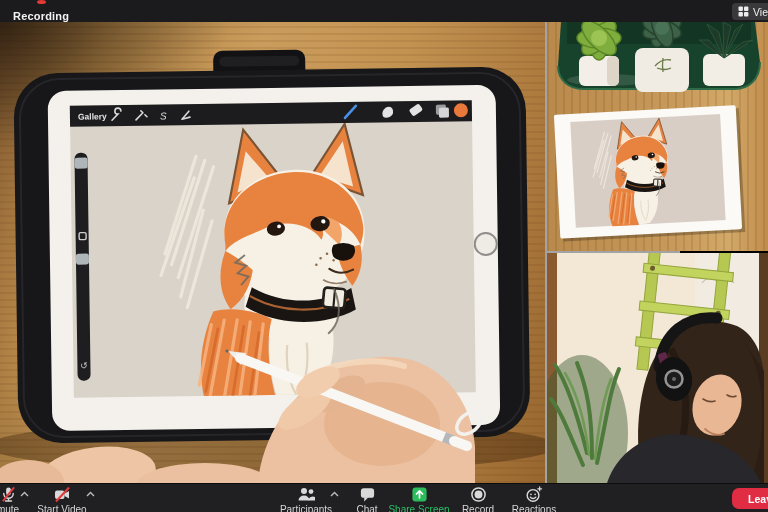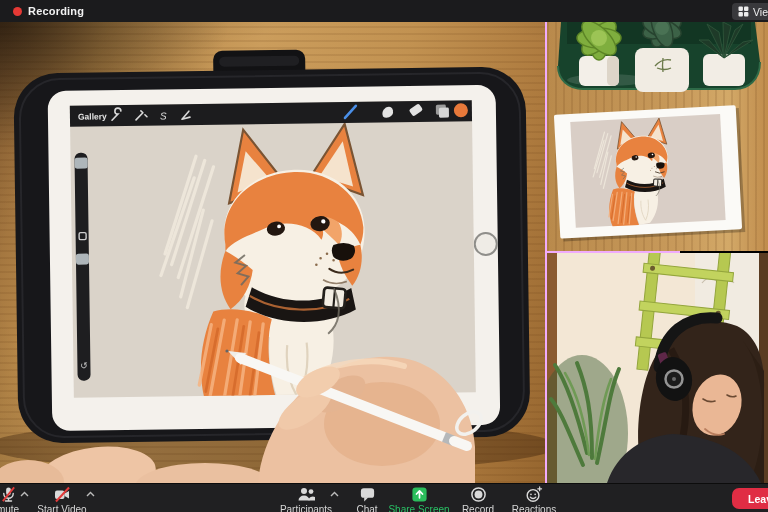--- a/index.html
+++ b/index.html
@@ -1,27 +1,27 @@
 <!DOCTYPE html>
 <html><head>
 <meta charset="utf-8">
 <style>
   html,body{margin:0;padding:0;background:#000;}
   .stage{position:relative;width:768px;height:512px;overflow:hidden;background:#000;
          font-family:"Liberation Sans",sans-serif;-webkit-font-smoothing:antialiased;}
   
   .topbar{position:absolute;left:0;top:0;width:768px;height:22px;background:#1b1b1d;z-index:30;}
-  .rec{position:absolute;left:13px;top:0;height:22px;display:flex;align-items:center;gap:6px;}
+  .rec{position:absolute;left:13px;top:0;height:22px;display:flex;align-items:center;gap:6px;flex-direction:column;}
   .rec-dot{width:9px;height:9px;border-radius:50%;background:#e53935;}
   .rec-label{color:#f2f2f2;font-size:11px;font-weight:bold;letter-spacing:.2px;}
   .view-btn{position:absolute;right:-30px;top:3px;height:17px;width:66px;background:#39393c;border:0;
             border-radius:4px;display:flex;align-items:center;gap:4px;padding:0 6px;color:#ececec;
             font-size:10.5px;font-family:inherit;cursor:pointer;}
   
-  .videos{position:absolute;left:0;top:22px;width:680px;height:461px;background:#f0abfc;}
+  .videos{position:absolute;left:0;top:22px;width:680px;height:461px;background:#a3a3a3;}
   .tile{position:absolute;overflow:hidden;}
   .tile-main{left:0;top:0;width:545px;height:461px;
     background:
       radial-gradient(130% 100% at 72% 55%, rgba(0,0,0,0) 55%, rgba(0,0,0,.38) 100%),
       radial-gradient(60% 40% at 0% 0%, rgba(0,0,0,.55) 0%, rgba(0,0,0,0) 70%),
       repeating-linear-gradient(0deg, rgba(96,54,16,.12) 0 2px, rgba(0,0,0,0) 2px 7px),
       linear-gradient(105deg,#8a5f33 0%,#b68748 16%,#cb9d5c 40%,#c29251 62%,#ad7a3e 84%,#96662f 100%);}
   .tile-ref{left:547px;top:0;width:221px;height:229px;
     background:
       repeating-linear-gradient(90deg, rgba(96,54,16,.14) 0 2px, rgba(0,0,0,0) 2px 8px),

